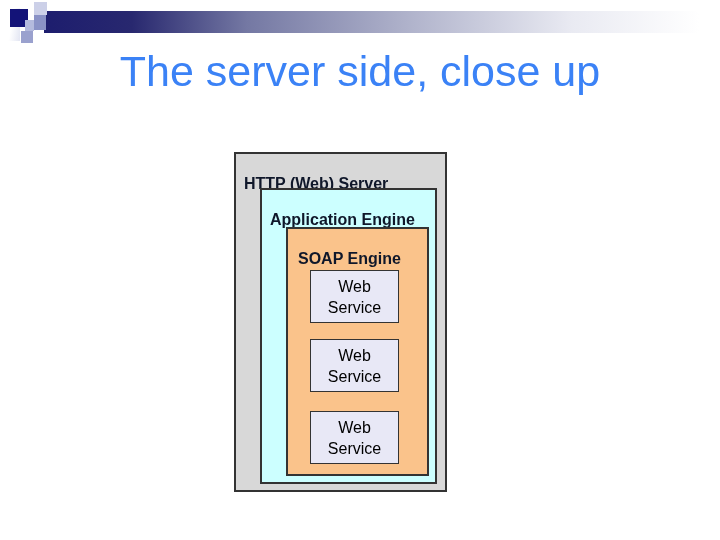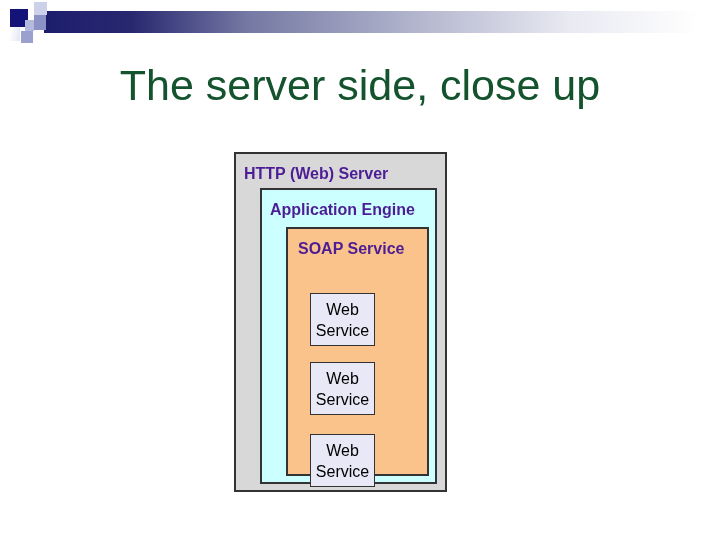--- a/index.html
+++ b/index.html
@@ -19,51 +19,51 @@
   .sq-strip  { left: 0px;  top: 8px;  width: 20px; height: 33px;
                background: linear-gradient(100deg, #ffffff 55%, #e2e5f2 100%); }
   .sq-navy   { left: 10px; top: 9px;  width: 18px; height: 18px; background: #131378; }
   .sq-pale   { left: 34px; top: 2px;  width: 13px; height: 13px; background: #ccd0e8; }
   .sq-med    { left: 34px; top: 15px; width: 12px; height: 15px; background: #8a92c6; }
   .sq-light  { left: 25px; top: 20px; width: 9px;  height: 11px; background: #b4badd; }
   .sq-below  { left: 21px; top: 31px; width: 12px; height: 12px; background: #9aa1ce; }
 
   
   .title {
-    position: absolute; left: 0; right: 0; top: 61px;
+    position: absolute; left: 0; right: 0; top: 47px;
     margin: 0; text-align: center;
-    font-size: 43px; font-weight: normal; color: #14532d;
+    font-size: 43px; font-weight: normal; color: #3b82f6;
     line-height: 1.15; letter-spacing: 0px;
   }
 
   
   .dbox { position: absolute; box-sizing: border-box; border: 2px solid #333333; }
   .box-http {
     left: 234px; top: 152px; width: 213px; height: 340px;
     background: #d8d8d8;
   }
   .box-app {
     left: 24px; top: 34px; width: 177px; height: 296px;
     background: #ccffff;
   }
   .box-soap {
     left: 24px; top: 37px; width: 143px; height: 249px;
     background: #fac38b;
   }
   .box-label {
-    font-size: 16px; font-weight: bold; color: #4c1d95;
-    padding: 11px 0 0 8px; white-space: nowrap;
+    font-size: 16px; font-weight: bold; color: #0f172a;
+    padding: 21px 0 0 8px; white-space: nowrap;
   }
   .box-soap > .box-label { padding-left: 10px; }
   .ws {
-    left: 22px; width: 65px; height: 53px;
+    left: 22px; width: 89px; height: 53px;
     background: #e8e8f6; border-width: 1.5px;
     display: flex; align-items: center; justify-content: center;
     text-align: center; font-size: 16px; font-weight: normal;
-    color: #000000; line-height: 21px; white-space: pre-line; margin-top: 23px;
+    color: #000000; line-height: 21px; white-space: pre-line;
   }
   .ws1 { top: 41px; }
   .ws2 { top: 110px; }
   .ws3 { top: 182px; }
 </style>
 </head>
 <body>
 
 <div>
 
@@ -77,21 +77,21 @@
 
   <h1 class="title">The server side, close up</h1>
 
   <div class="dbox box-http">
     <div class="box-label">HTTP (Web) Server</div>
 
     <div class="dbox box-app">
       <div class="box-label">Application Engine</div>
 
       <div class="dbox box-soap">
-        <div class="box-label">SOAP Service</div>
+        <div class="box-label">SOAP Engine</div>
 
         <div class="dbox ws ws1">Web
 Service</div>
         <div class="dbox ws ws2">Web
 Service</div>
         <div class="dbox ws ws3">Web
 Service</div>
       </div>
     </div>
   </div>

